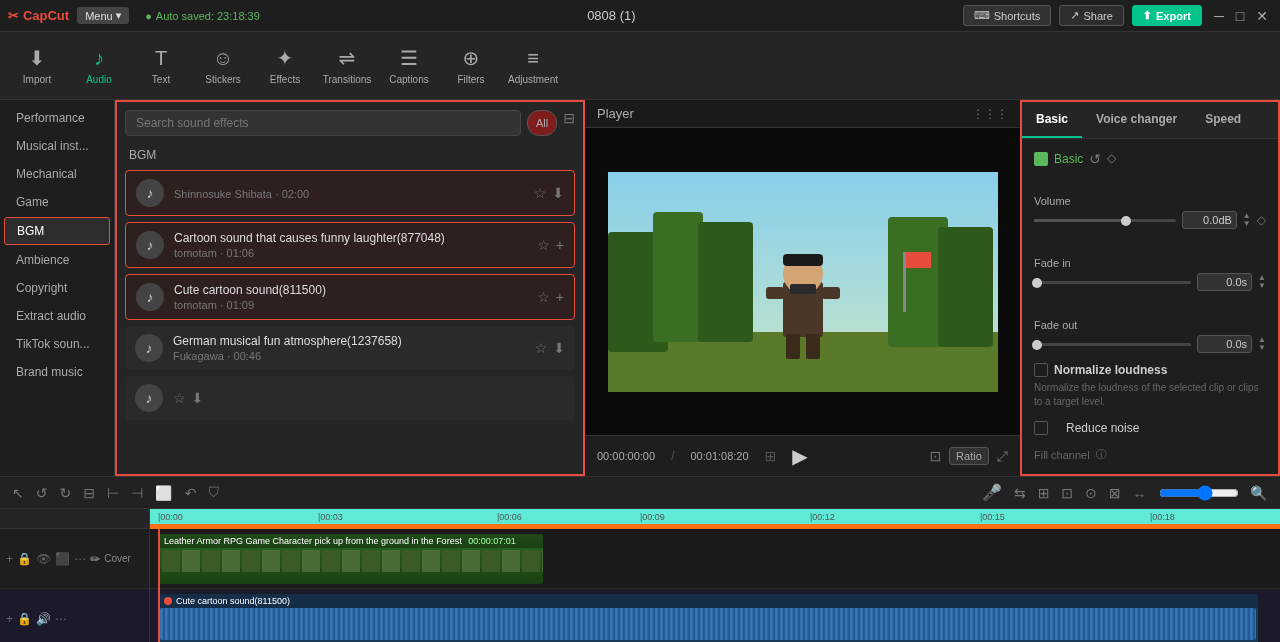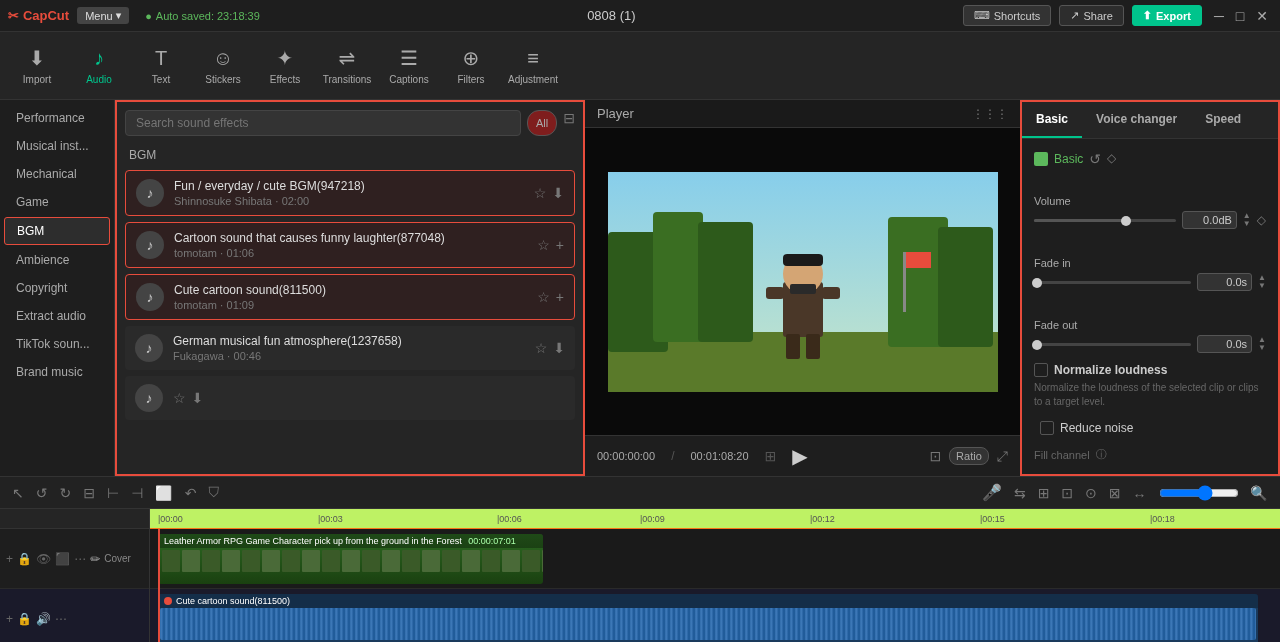--- a/index.html
+++ b/index.html
@@ -75,29 +75,29 @@
     .param-slider-fill { height: 100%; background: #555; border-radius: 2px; }
     .param-slider-thumb { width: 10px; height: 10px; background: #ccc; border-radius: 50%; position: absolute; top: -3px; transform: translateX(-50%); }
     .param-value { background: #333; border: 1px solid #555; color: #ccc; border-radius: 3px; padding: 2px 4px; font-size: 11px; width: 55px; text-align: right; }
     .param-arrows { display: flex; flex-direction: column; }
     .param-arrow { color: #777; font-size: 8px; cursor: pointer; line-height: 1; }
     .diamond-btn { color: #777; cursor: pointer; font-size: 12px; }
     .normalize-section { margin-bottom: 12px; }
     .normalize-title { display: flex; align-items: center; gap: 6px; margin-bottom: 4px; }
     .normalize-check { width: 14px; height: 14px; border: 1px solid #555; border-radius: 2px; }
     .normalize-desc { color: #666; font-size: 10px; line-height: 1.4; }
-    .reduce-noise { display: flex; align-items: center; gap: 6px; margin-left: 6px; }
+    .reduce-noise { display: flex; align-items: center; gap: 18px; }
     .reduce-check { width: 14px; height: 14px; border: 1px solid #555; border-radius: 2px; }
 
     
     .timeline { height: 210px; background: #1a1a1a; border-top: 1px solid #333; display: flex; flex-direction: column; }
     .timeline-toolbar { display: flex; align-items: center; padding: 4px 8px; background: #222; border-bottom: 1px solid #333; gap: 4px; }
     .timeline-btn { background: none; border: none; color: #777; cursor: pointer; font-size: 14px; padding: 2px 4px; }
     .timeline-area { flex: 1; display: flex; position: relative; overflow: hidden; }
-    .timeline-ruler { height: 20px; background: #bef264; display: flex; align-items: center; border-bottom: 1px solid #f97316; padding: 0 4px; position: relative; }
+    .timeline-ruler { height: 20px; background: #5eead4; display: flex; align-items: center; border-bottom: 5px solid #f97316; padding: 0 4px; position: relative; }
     .track-row { height: 60px; border-bottom: 1px solid #2a2a2a; position: relative; background: #1a1a1a; }
     .timeline-playhead { position: absolute; top: 0; width: 2px; background: #e74c3c; z-index: 10; pointer-events: none; }
     .track-ctrl-row { height: 60px; display: flex; align-items: center; padding: 0 6px; gap: 4px; border-bottom: 1px solid #2a2a2a; }
     .track-ctrl-btn { background: none; border: none; color: #666; cursor: pointer; font-size: 12px; }
     .track-ctrl-label { color: #888; font-size: 10px; }
 
     
     .content-area { display: flex; flex: 1; overflow: hidden; }
   </style>
 </head>
@@ -217,21 +217,20 @@
       <input type="text" placeholder="Search sound effects" style="">
       <button class="audio-search-btn">All</button>
       <span style="color:#777;cursor:pointer;font-size:14px;">⊟</span>
     </div>
     <div class="audio-category">BGM</div>
     <div class="audio-list">
 
       <div class="audio-item selected">
         <div class="note-icon">♪</div>
         <div class="info">
-          <div class="name">Fun / everyday / cute BGM(947218)</div>
           <div class="meta">Shinnosuke Shibata · 02:00</div>
         </div>
         <div class="actions">
           <button class="action-btn">☆</button>
           <button class="action-btn">⬇</button>
         </div>
       </div>
 
       <div class="audio-item selected">
         <div class="note-icon">♪</div>
@@ -323,21 +322,21 @@
       </svg>
     </div>
     <div class="player-controls">
       <span class="player-time">00:00:00:00</span>
       <span style="color:#555;margin:0 4px;">/</span>
       <span class="player-time">00:01:08:20</span>
       <span style="color:#555;margin:0 4px;font-size:14px;">⊞</span>
       <button class="player-play">▶</button>
       <div class="player-btns">
         <button class="player-btn" style="font-size:14px;">⊡</button>
-        <button class="player-btn" style="background:#333;border:1px solid #555;border-radius:8px;color:#aaa;padding:2px 6px;font-size:11px;">Ratio</button>
+        <button class="player-btn" style="background:#333;border:1px solid #555;border-radius:3px;color:#aaa;padding:2px 6px;font-size:11px;">Ratio</button>
         <button class="player-btn" style="font-size:14px;">⤢</button>
       </div>
     </div>
   </div>
 
   <div class="right-panel">
     <div class="right-tabs">
       <div class="right-tab active">Basic</div>
       <div class="right-tab">Voice changer</div>
       <div class="right-tab">Speed</div>

